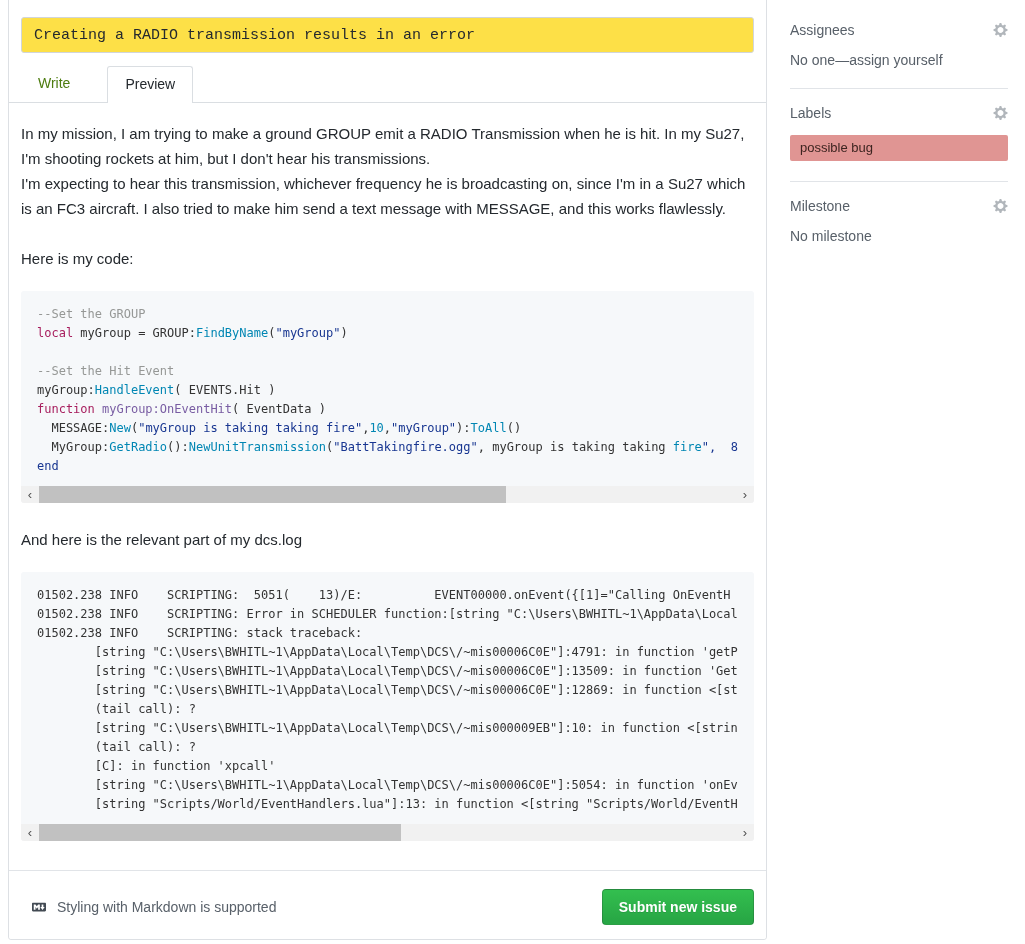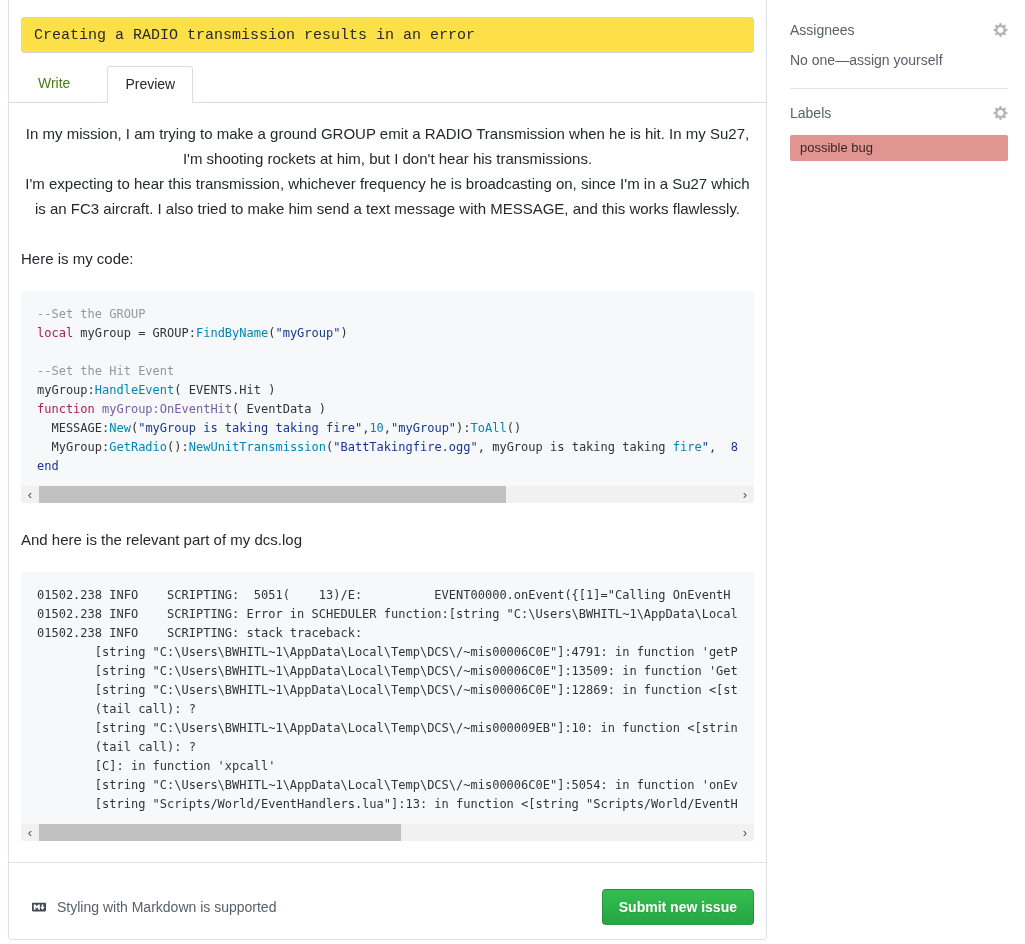--- a/index.html
+++ b/index.html
@@ -13,21 +13,21 @@
   .title-input { display:block; margin:22px 12px 13px; width:calc(100% - 24px); height:36px;
                  border:1px solid #d1d5da; border-radius:3px; background:#fde047;
                  padding:0 12px; font-size:15px; color:#24292e;
                  font-family:Liberation Mono, monospace; outline:none; }
   .tab-nav { display:flex; border-bottom:1px solid #dadee2; padding-left:12px; }
   .tab { padding:9px 17px 10px; font-size:14px; color:#4d7c0f; cursor:pointer; }
   .tab.active { color:#24292e; background:#fff; border:1px solid #dadee2; border-bottom:none;
                 border-radius:3px 3px 0 0; margin-bottom:-1px; padding-bottom:11px;margin-left:20px; }
   .preview-body { padding:18px 12px 0; font-size:15px; line-height:25px; color:#24292e; }
   .preview-body p { margin:0 0 16px; }
-  .para-spacer { margin:0 0 25px !important;text-align:center; }
+  .para-spacer { margin:0 0 25px !important; }
 
   
   .code-block { background:#f6f8fa; border-radius:3px; margin:20px 0 24px; padding:14px 16px 0; }
   .code-block pre { margin:0; font-family:"DejaVu Sans Mono", monospace; font-size:12px;
                     line-height:19px; white-space:pre; overflow:hidden; color:#333; }
   .tok-c { color:#969896; }
   .tok-k { color:#a71d5d; }
   .tok-f { color:#0086b3; }
   .tok-s { color:#183691; }
   .tok-n { color:#0086b3; }
@@ -40,21 +40,21 @@
              background:#f1f1f1; border-radius:0 0 3px 3px; }
   .hs-arrow { width:18px; display:flex; align-items:center; justify-content:center;
               color:#505050; font-size:13px; line-height:17px; cursor:pointer; user-select:none; }
   .hs-track { flex:1; position:relative; }
   .hs-thumb { position:absolute; left:0; top:0; bottom:0; background:#c1c1c1; cursor:pointer; }
 
   
   .composer-footer { position:absolute; left:0; right:0; bottom:0; background:#fff;
                      border-top:1px solid #e1e4e8; border-radius:0 0 3px 3px;
                      display:flex; align-items:center; justify-content:space-between;
-                     padding:26px 12px 14px 20px; }
+                     padding:18px 12px 14px 20px; }
   .md-note { display:flex; align-items:center; gap:8px; color:#586069; font-size:14px; }
   .md-icon { display:inline-flex; }
   .submit-btn { background:linear-gradient(-180deg, #33bf4f 0%, #28a745 90%);
                 border:1px solid rgba(27,31,35,0.2); border-radius:4px; color:#fff;
                 font-weight:bold; font-size:14px; padding:9px 16px; cursor:pointer;
                 font-family:"Liberation Sans", sans-serif; text-shadow:0 1px 0 rgba(0,0,0,0.1); }
 
   
   .sidebar { position:absolute; left:790px; top:6px; width:218px; font-size:14px; }
   .sb-section { padding:16px 0 20px; border-bottom:1px solid #e1e4e8; }
@@ -168,16 +168,27 @@
         <span class="sb-gear">
           <svg width="15" height="16" viewBox="0 0 14 16" aria-hidden="true">
               <path fill="#b1b6bb" d="M14 8.77v-1.6l-1.94-.64-.45-1.09.88-1.84-1.13-1.13-1.81.91-1.09-.45-.69-1.92h-1.6l-.63 1.94-1.11.45-1.84-.88-1.13 1.13.91 1.81-.45 1.09L0 7.23v1.59l1.94.64.45 1.09-.88 1.84 1.13 1.13 1.81-.91 1.09.45.69 1.92h1.59l.63-1.94 1.11-.45 1.84.88 1.13-1.13-.92-1.81.47-1.09L14 8.75v.02zM7 11c-1.66 0-3-1.34-3-3s1.34-3 3-3 3 1.34 3 3-1.34 3-3 3z"></path>
             </svg>
         </span>
       </div>
       <div class="label-chip" style="background: rgb(224, 149, 147); color: rgb(61, 36, 32);">possible bug</div>
     </div>
 
 
+    <div class="sb-section">
+      <div class="sb-head">
+        <span class="sb-title">Milestone</span>
+        <span class="sb-gear">
+          <svg width="15" height="16" viewBox="0 0 14 16" aria-hidden="true">
+              <path fill="#b1b6bb" d="M14 8.77v-1.6l-1.94-.64-.45-1.09.88-1.84-1.13-1.13-1.81.91-1.09-.45-.69-1.92h-1.6l-.63 1.94-1.11.45-1.84-.88-1.13 1.13.91 1.81-.45 1.09L0 7.23v1.59l1.94.64.45 1.09-.88 1.84 1.13 1.13 1.81-.91 1.09.45.69 1.92h1.59l.63-1.94 1.11-.45 1.84.88 1.13-1.13-.92-1.81.47-1.09L14 8.75v.02zM7 11c-1.66 0-3-1.34-3-3s1.34-3 3-3 3 1.34 3 3-1.34 3-3 3z"></path>
+            </svg>
+        </span>
+      </div>
+      <div class="sb-value">No milestone</div>
+    </div>
 
   </aside>
 
 </div>
 
 </body></html>

